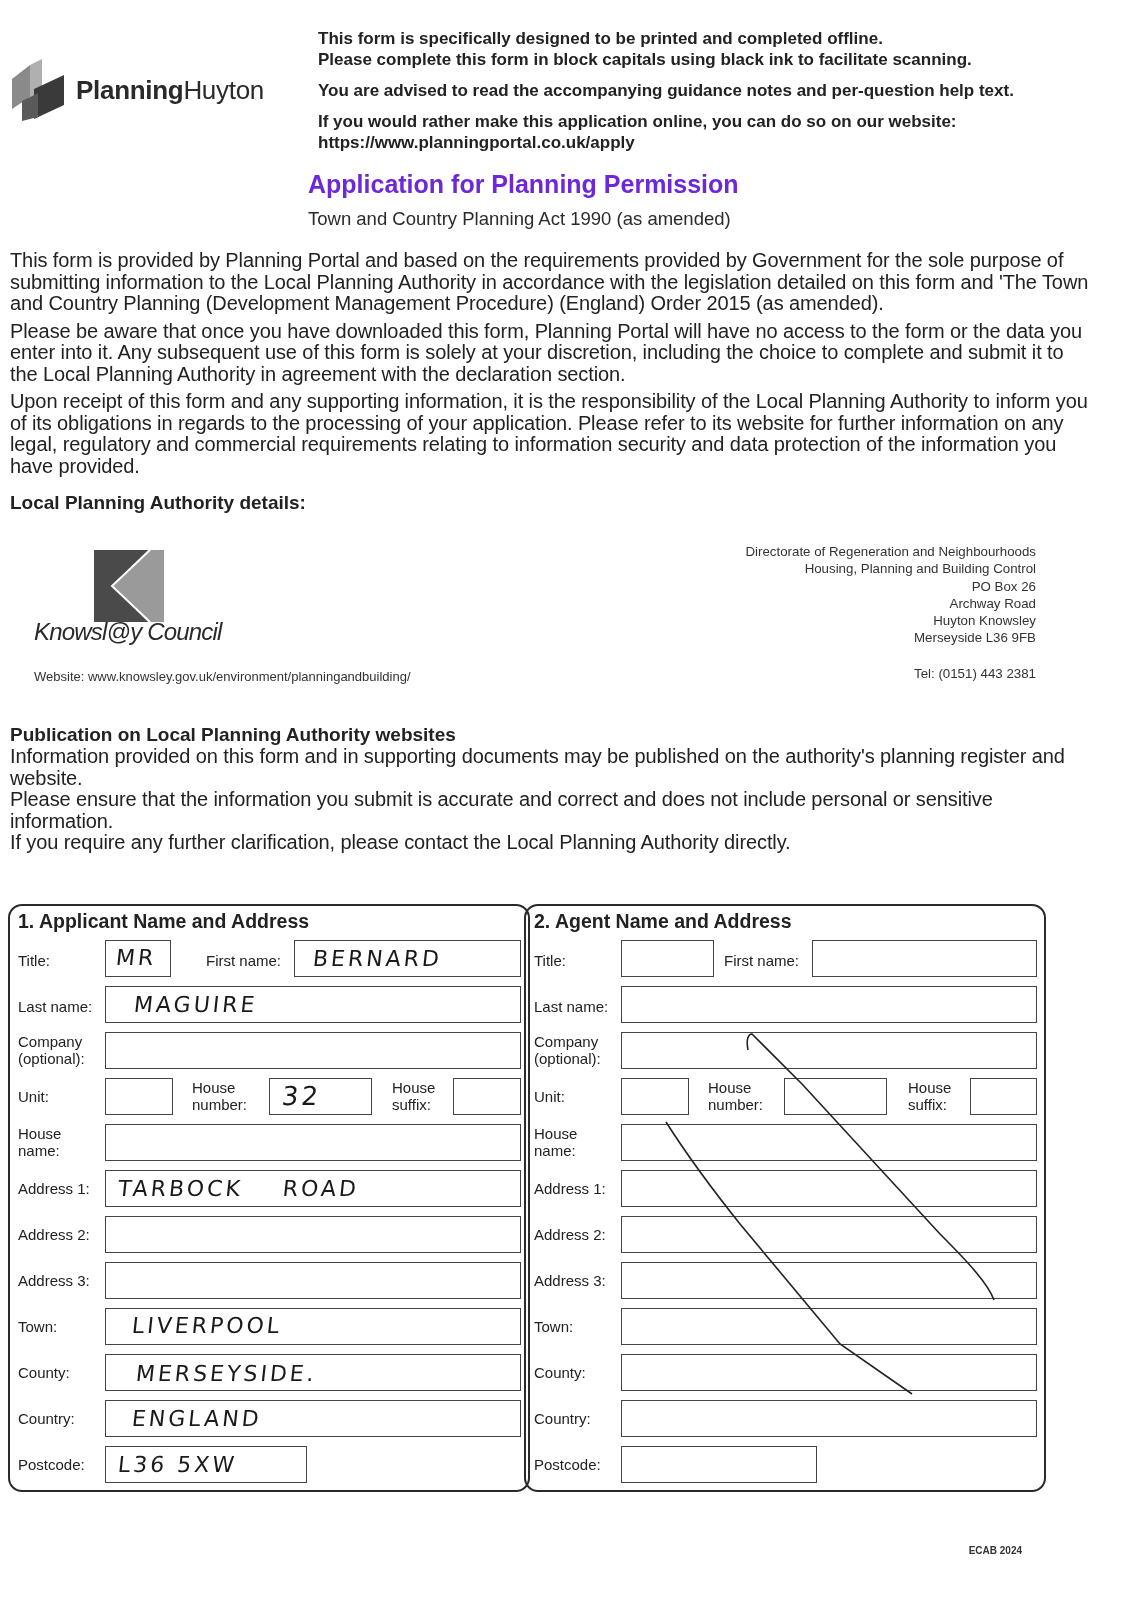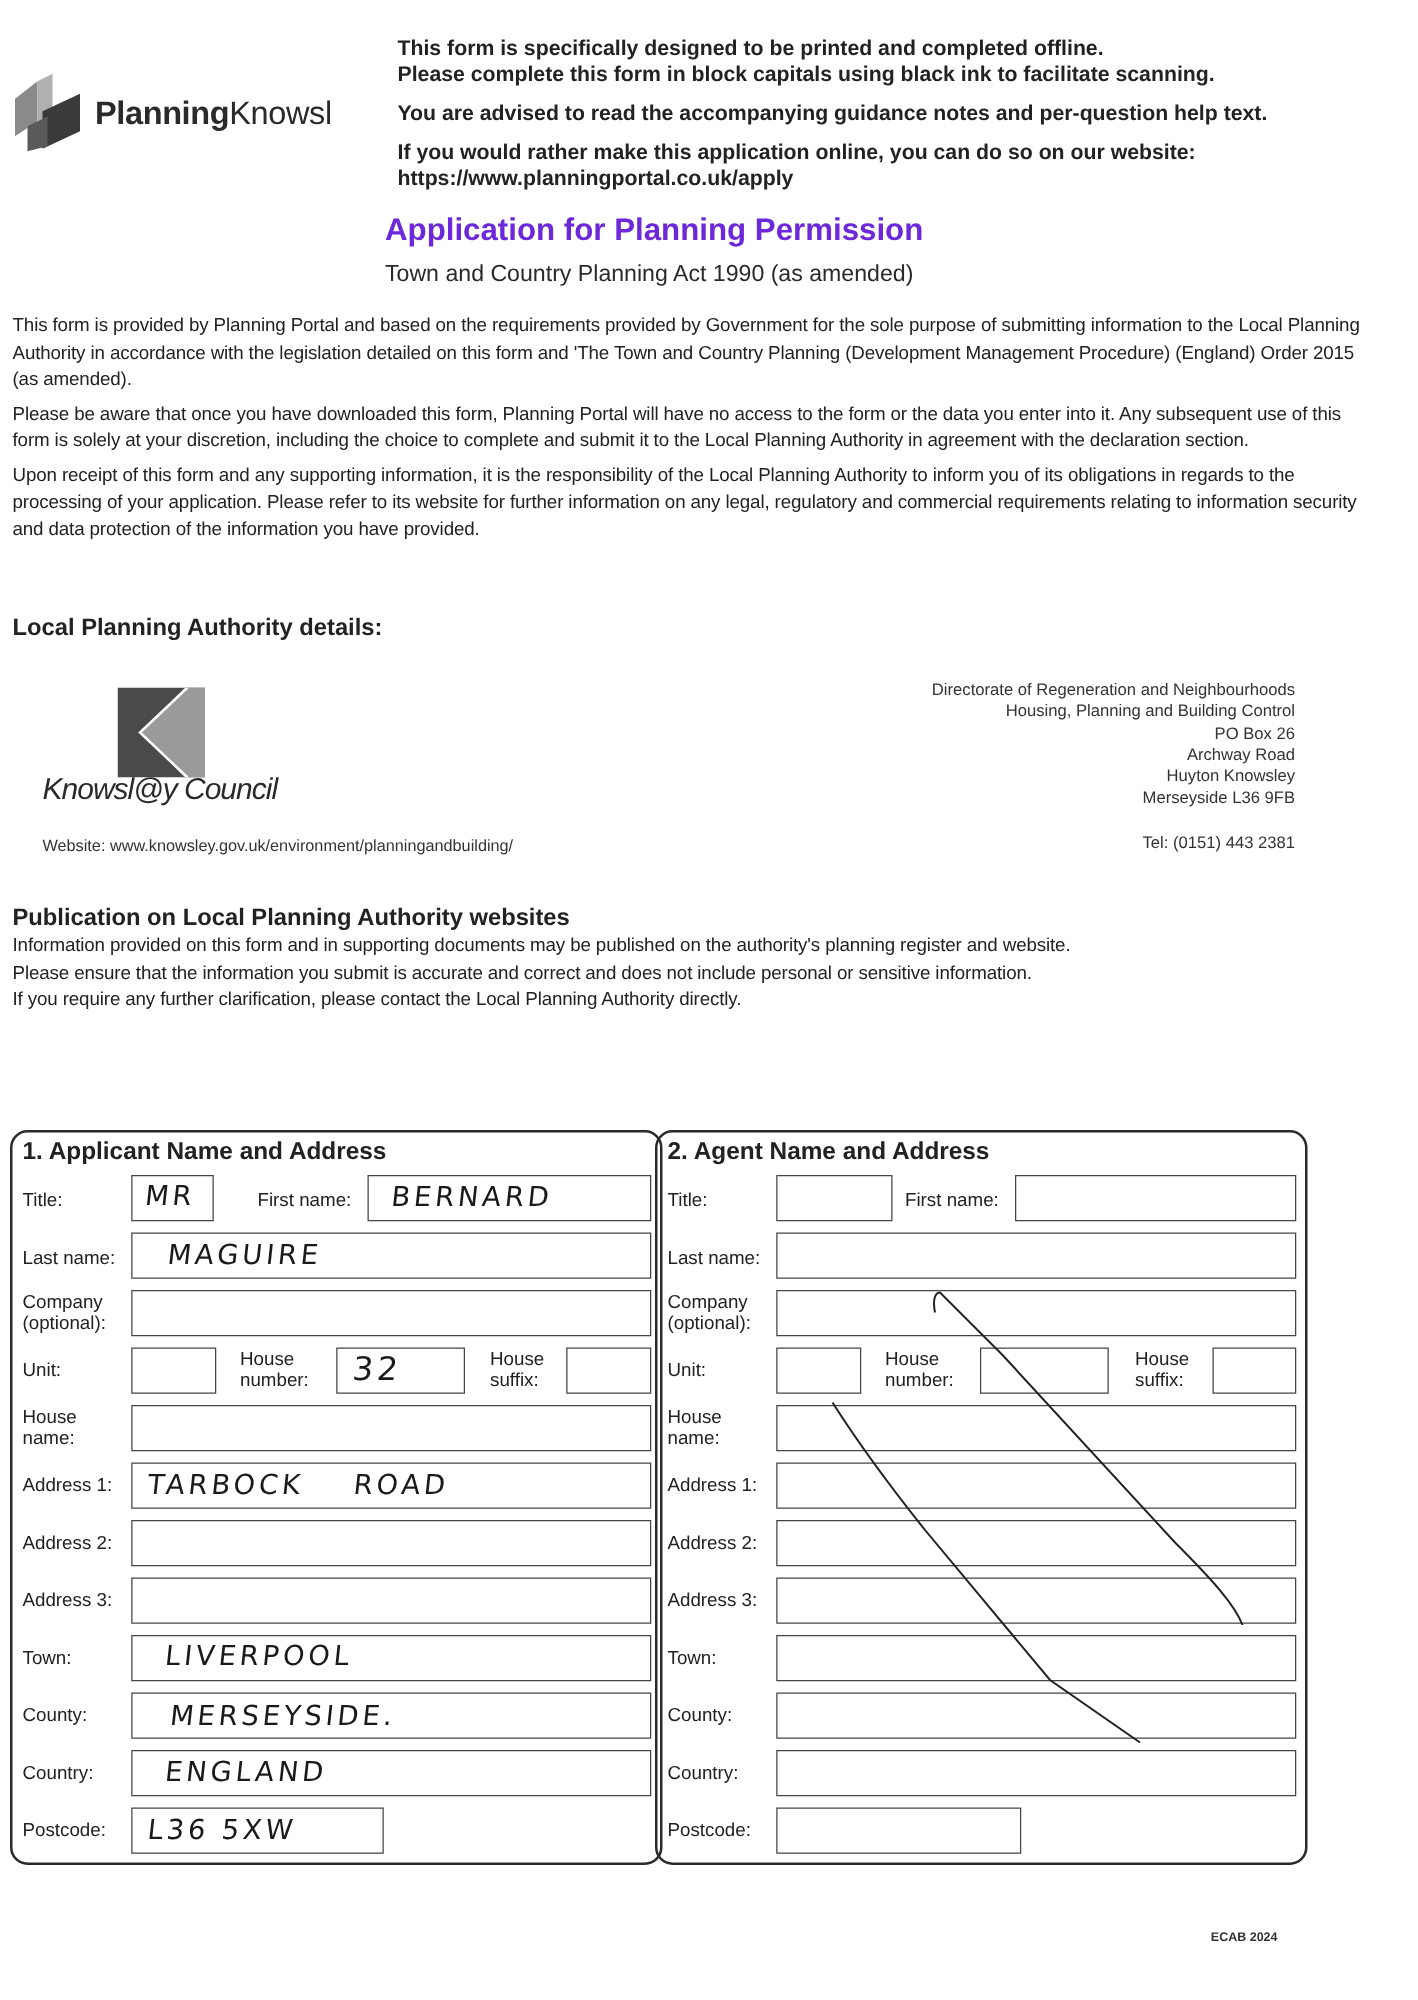--- a/index.html
+++ b/index.html
@@ -12,21 +12,21 @@
   .pp-logo svg { width: 60px; height: 66px; }
   .pp-logo .name { font-size: 26px; margin-left: 8px; letter-spacing: -0.3px; color: #2a2a2a; }
   .pp-logo .name b { font-weight: bold; }
   .intro { left: 318px; top: 28px; width: 720px; font-size: 17px; font-weight: bold; line-height: 21px; color: #222; }
   .intro p { margin-bottom: 10px; }
   .title { left: 308px; top: 170px; font-size: 25px; font-weight: bold; color: #6d28d9; }
   .subtitle { left: 308px; top: 208px; font-size: 18.5px; color: #2a2a2a; }
 
   
   .h2 { font-size: 19px; font-weight: bold; color: #222; }
-  .para { font-size: 15px; line-height: 21.5px; color: #222; letter-spacing: -0.1px; }
+  .para { font-size: 20px; line-height: 21.5px; color: #222; letter-spacing: -0.1px; }
   .privacy { left: 10px; top: 248px; width: 1080px; }
   .privacy .para { margin-top: 2px; margin-bottom: 6px; }
 
   .lpa-head { left: 10px; top: 492px; }
   .knowsley-logo { left: 94px; top: 550px; width: 70px; height: 72px; }
   .knowsley-name { left: 34px; top: 618px; font-size: 24px; font-style: italic; color: #2a2a2a; letter-spacing: -0.8px; }
   .website { left: 34px; top: 669px; font-size: 13px; color: #333; }
   .lpa-address { right: 98px; top: 543px; text-align: right; font-size: 13.3px; line-height: 17.3px; color: #333; }
   .tel { right: 98px; top: 666px; font-size: 13.3px; color: #333; }
 
@@ -47,21 +47,21 @@
 </head>
 <body>
 
 <div class="abs pp-logo">
   <svg viewBox="0 0 60 66">
     <polygon points="4,22 22,8 22,40 4,52" fill="#8a8a8a"></polygon>
     <polygon points="22,8 34,2 34,34 22,40" fill="#b0b0b0"></polygon>
     <polygon points="26,32 56,18 56,48 26,62" fill="#3a3a3a"></polygon>
     <polygon points="14,44 30,36 30,60 14,64" fill="#5a5a5a"></polygon>
   </svg>
-  <span class="name"><b>Planning</b><span>Knowsl</span></span>
+  <span class="name"><b>Planning</b><span>Huyton</span></span>
 </div>
 
 <div class="abs intro">
   <p style="margin-bottom:0">This form is specifically designed to be printed and completed offline.</p>
   <p>Please complete this form in block capitals using black ink to facilitate scanning.</p>
   <p>You are advised to read the accompanying guidance notes and per-question help text.</p>
   <p style="margin-bottom:0">If you would rather make this application online, you can do so on our website:</p>
   <p>https://www.planningportal.co.uk/apply</p>
 </div>
 

